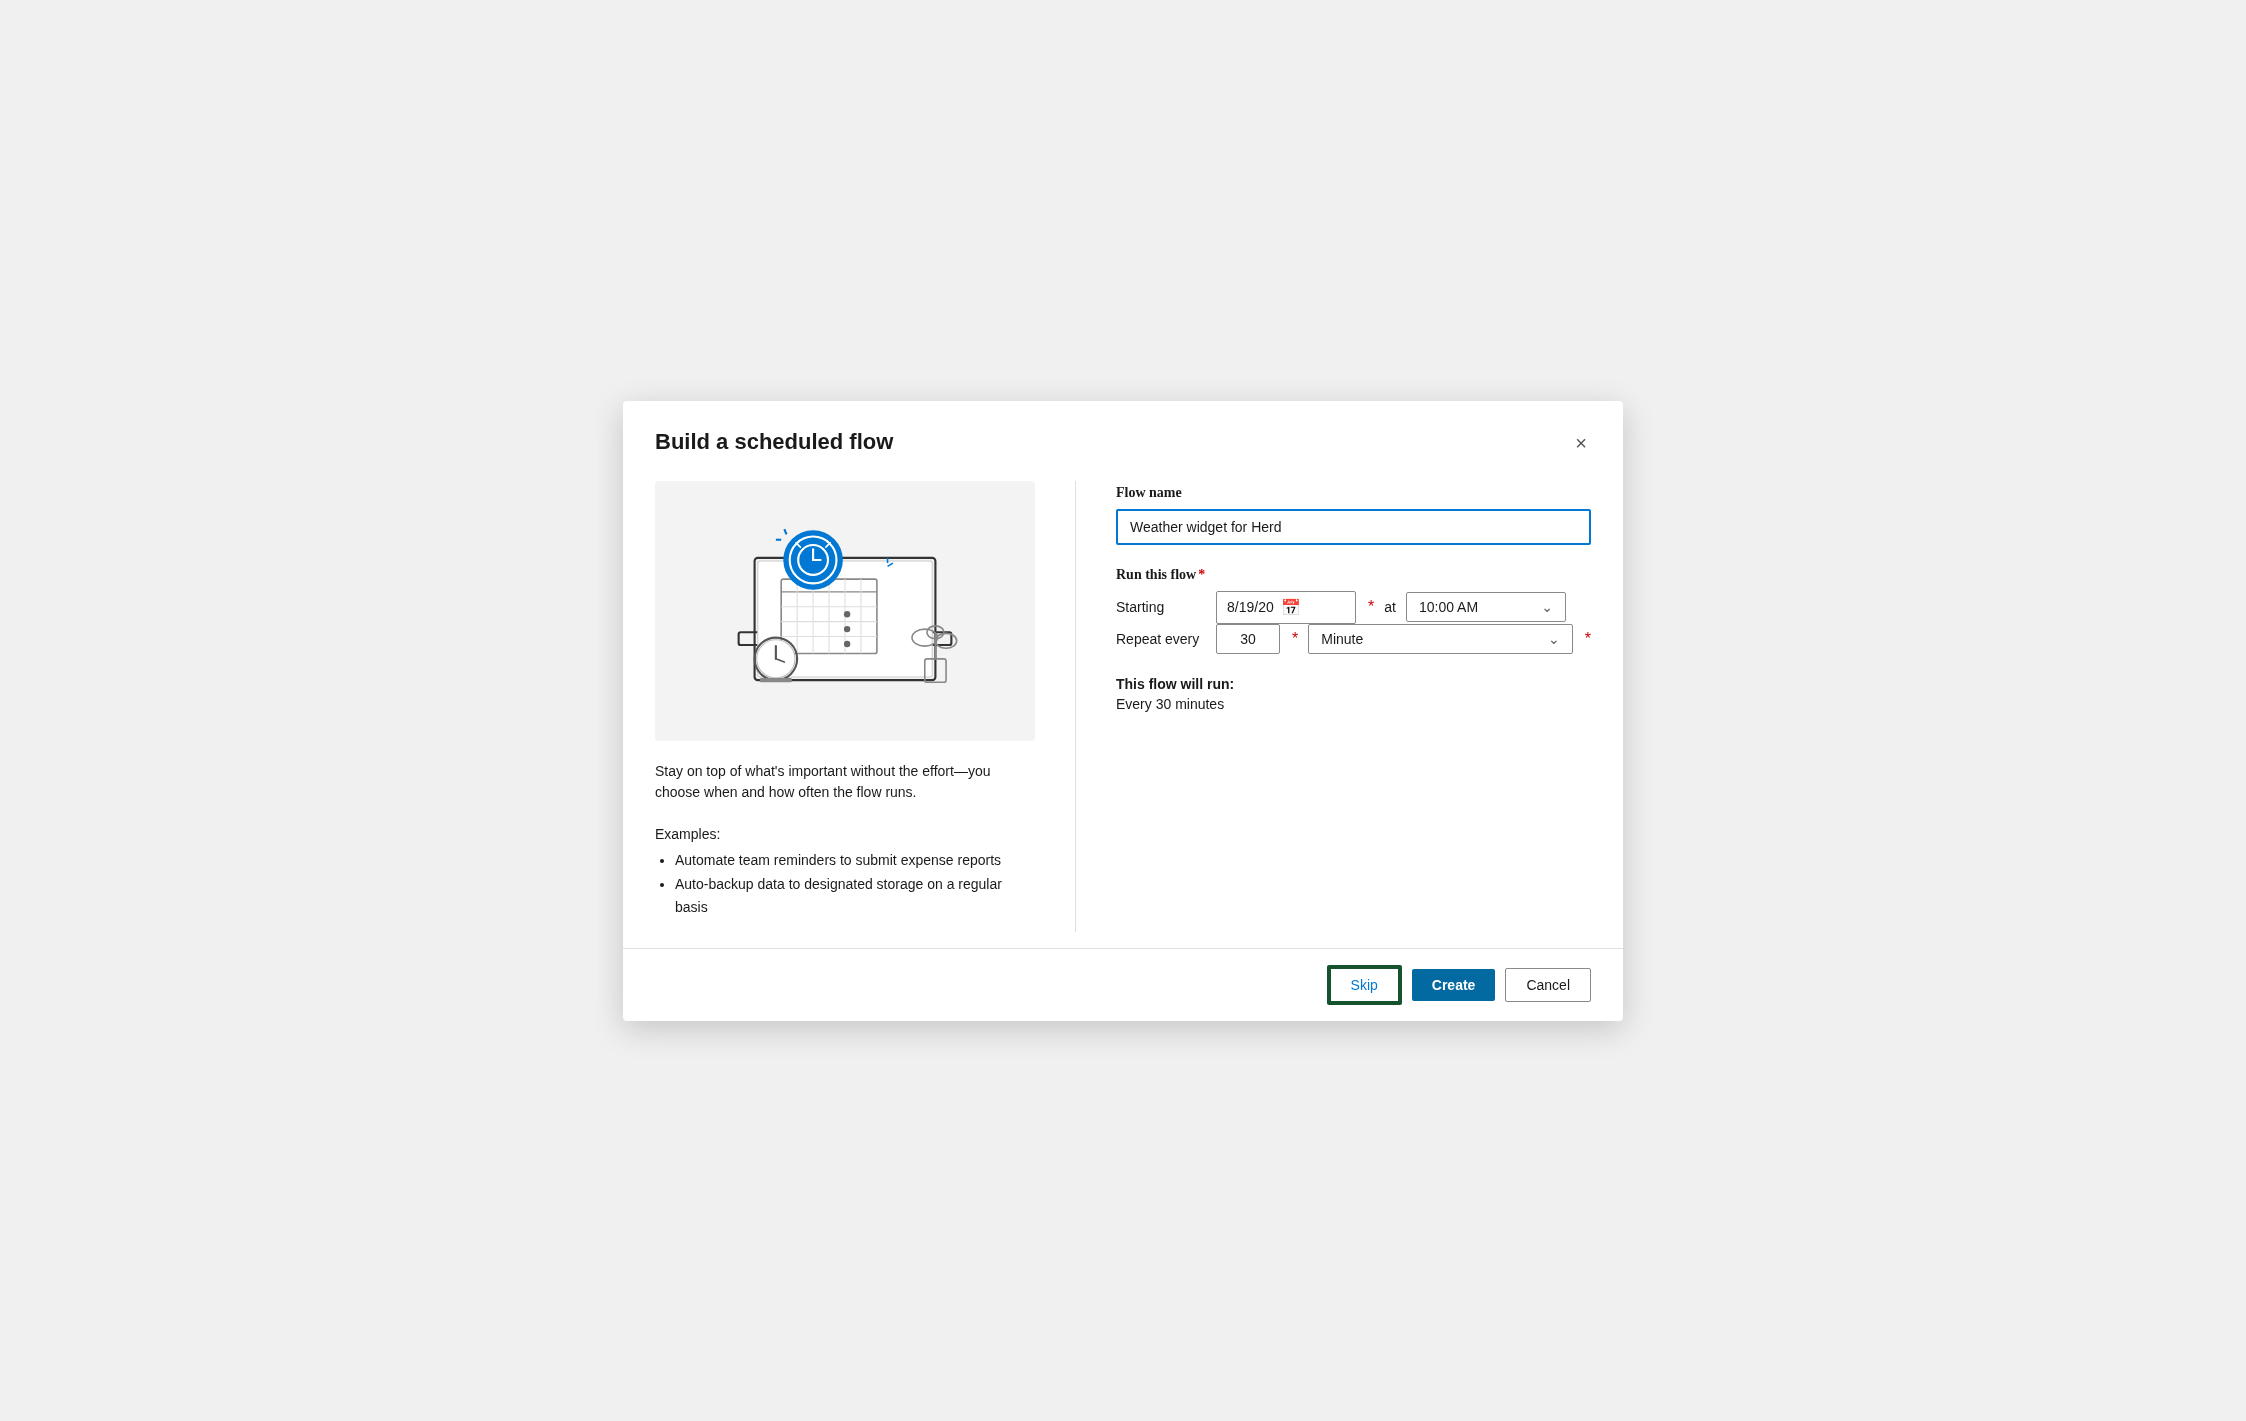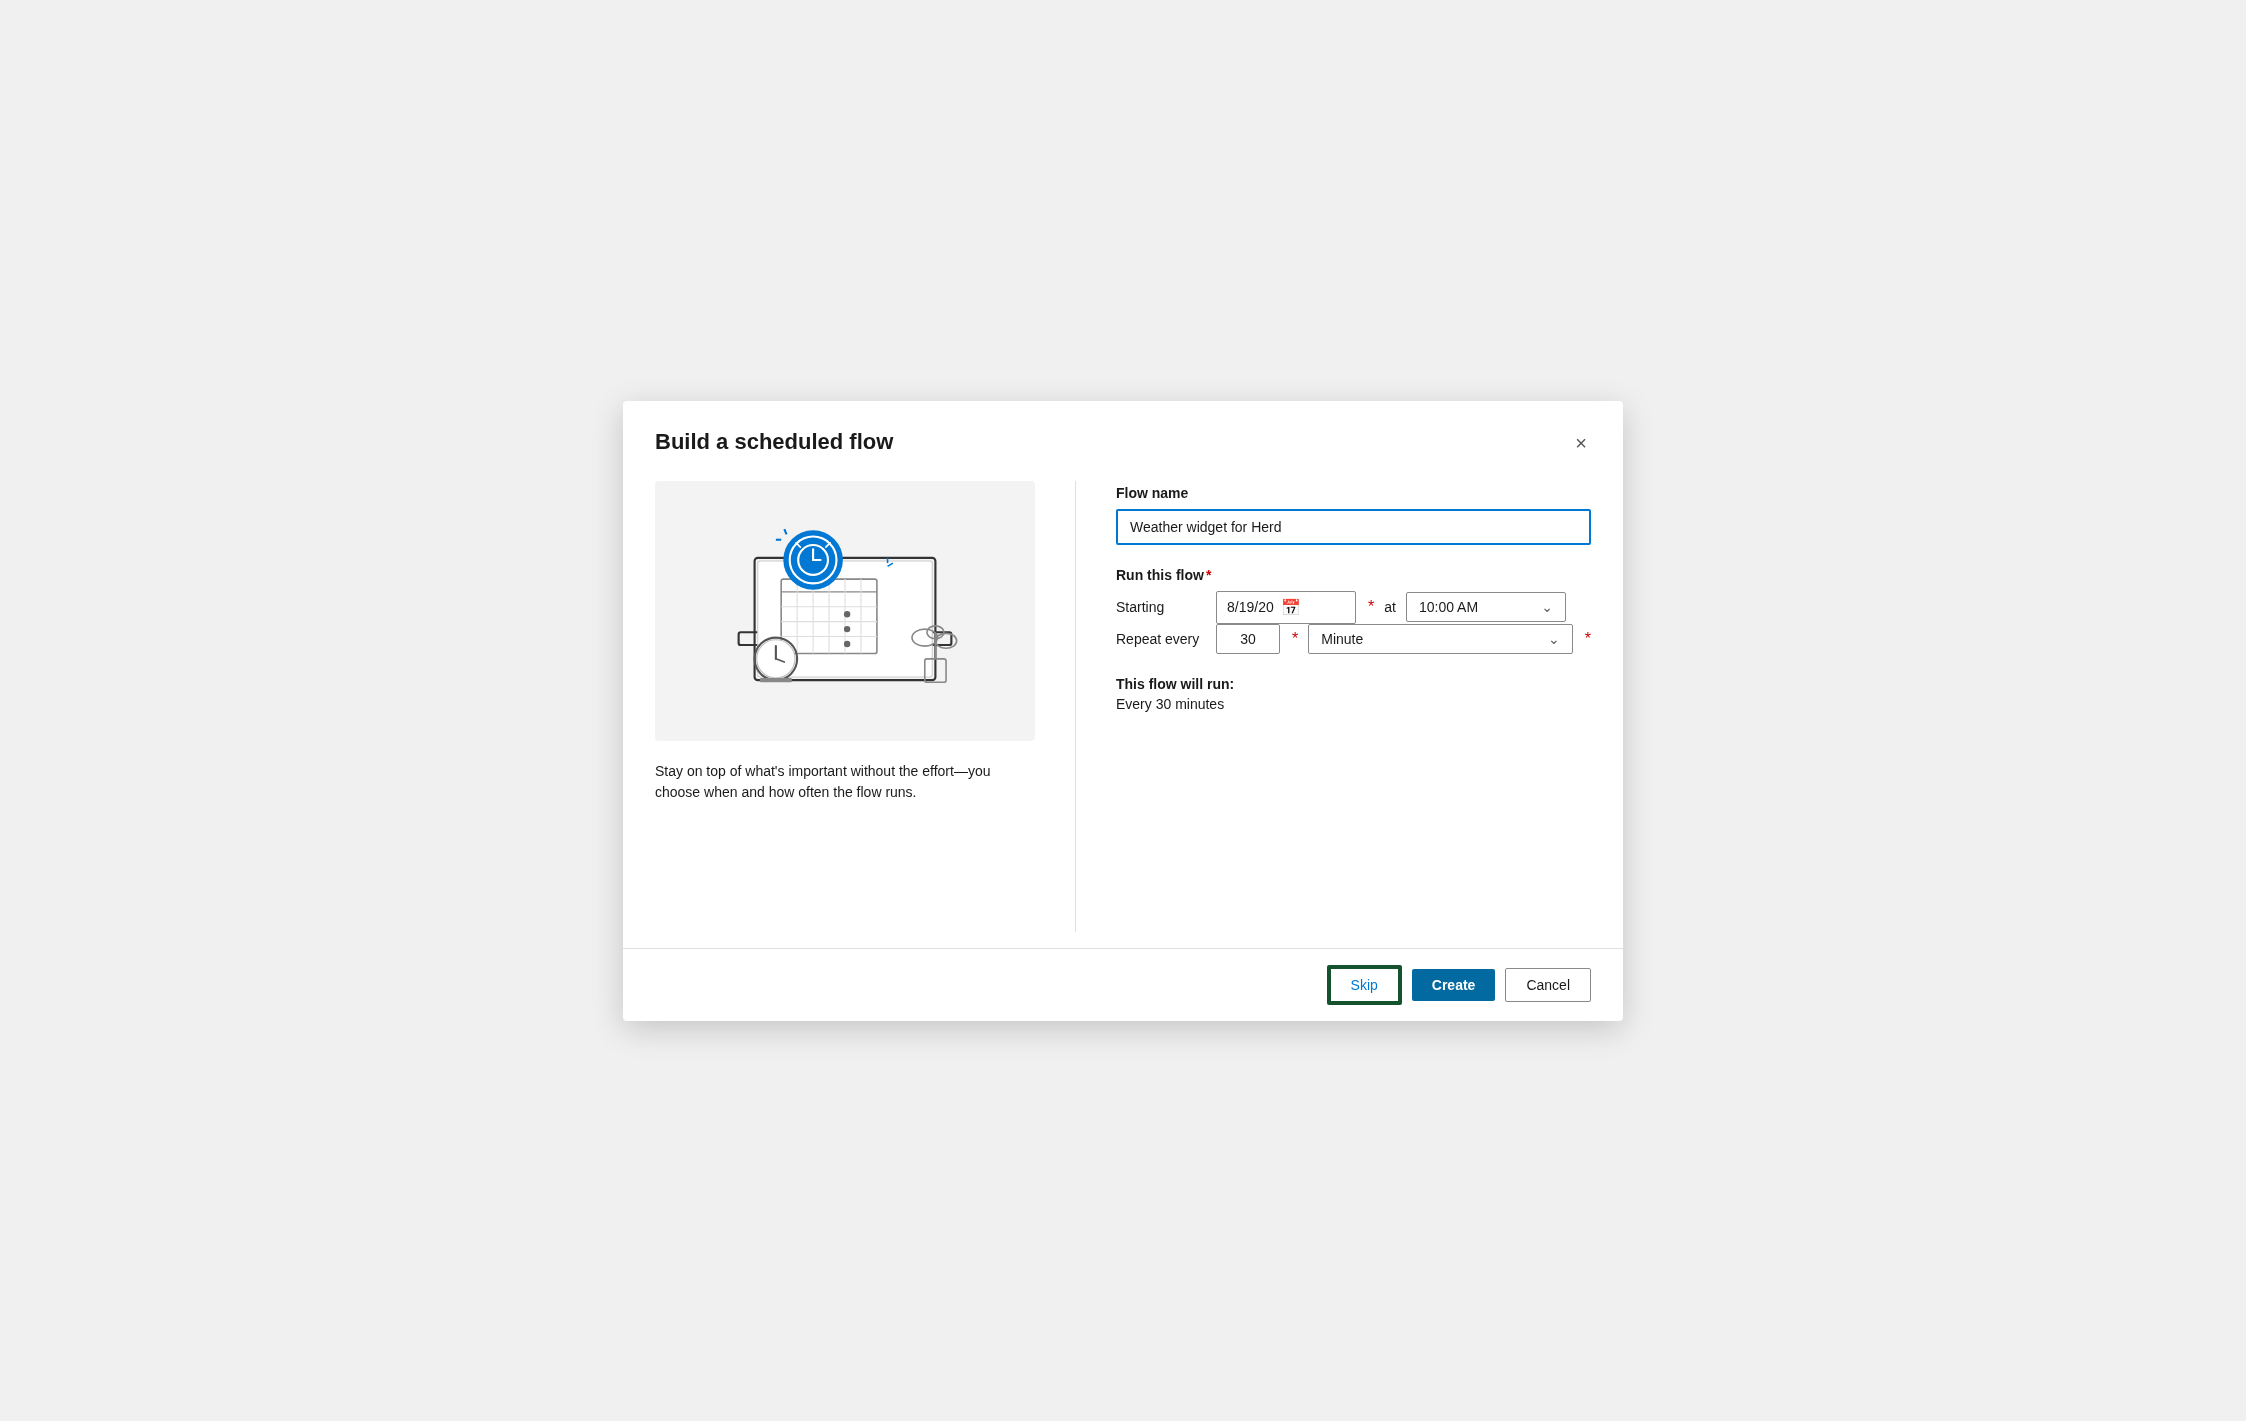--- a/index.html
+++ b/index.html
@@ -102,20 +102,21 @@
     }
     .field-group {
       display: flex;
       flex-direction: column;
       gap: 8px;
     }
     .field-label {
       font-size: 14px;
       font-weight: 600;
       color: #1a1a1a;
+      font-family: Liberation Serif, serif;
     }
     .field-label .required {
       color: #c00;
       margin-left: 2px;
     }
     .flow-name-input {
       width: 100%;
       padding: 8px 12px;
       font-size: 14px;
       border: 2px solid #0078d4;
@@ -335,20 +336,27 @@
           <rect x="235" y="155" width="20" height="22" rx="2" fill="none" stroke="#888" stroke-width="1.5"></rect>
           <line x1="245" y1="155" x2="245" y2="130" stroke="#888" stroke-width="1.5"></line>
           <ellipse cx="235" cy="135" rx="12" ry="8" fill="none" stroke="#888" stroke-width="1.5"></ellipse>
           <ellipse cx="255" cy="138" rx="10" ry="7" fill="none" stroke="#888" stroke-width="1.5"></ellipse>
           <ellipse cx="245" cy="130" rx="8" ry="6" fill="none" stroke="#888" stroke-width="1.5"></ellipse>
         </svg>
       </div>
 
       <div class="left-description">Stay on top of what's important without the effort—you choose when and how often the flow runs.</div>
 
+      <div class="left-examples">
+        <div class="examples-title">Examples:</div>
+        <ul>
+          <li>Automate team reminders to submit expense reports</li>
+          <li>Auto-backup data to designated storage on a regular basis</li>
+        </ul>
+      </div>
     </div>
 
     <div class="divider-vertical"></div>
 
     <div class="right-panel">
 
       <div class="field-group">
         <label class="field-label">Flow name</label>
         <input class="flow-name-input" type="text" value="Weather widget for Herd" style="">
       </div>

